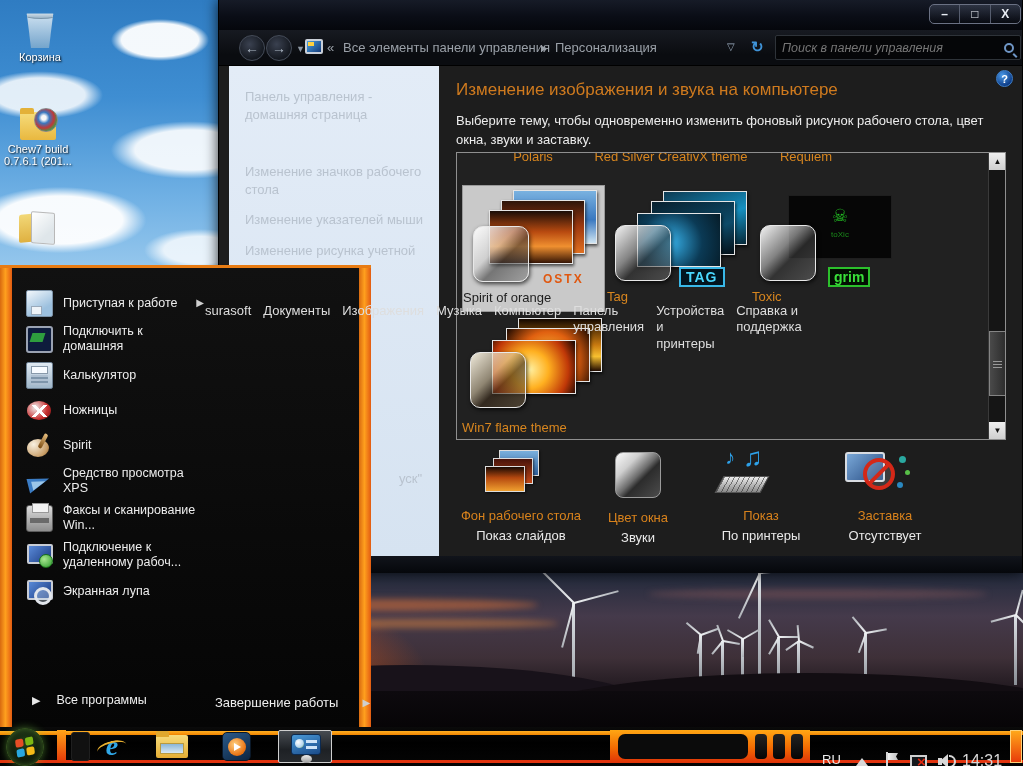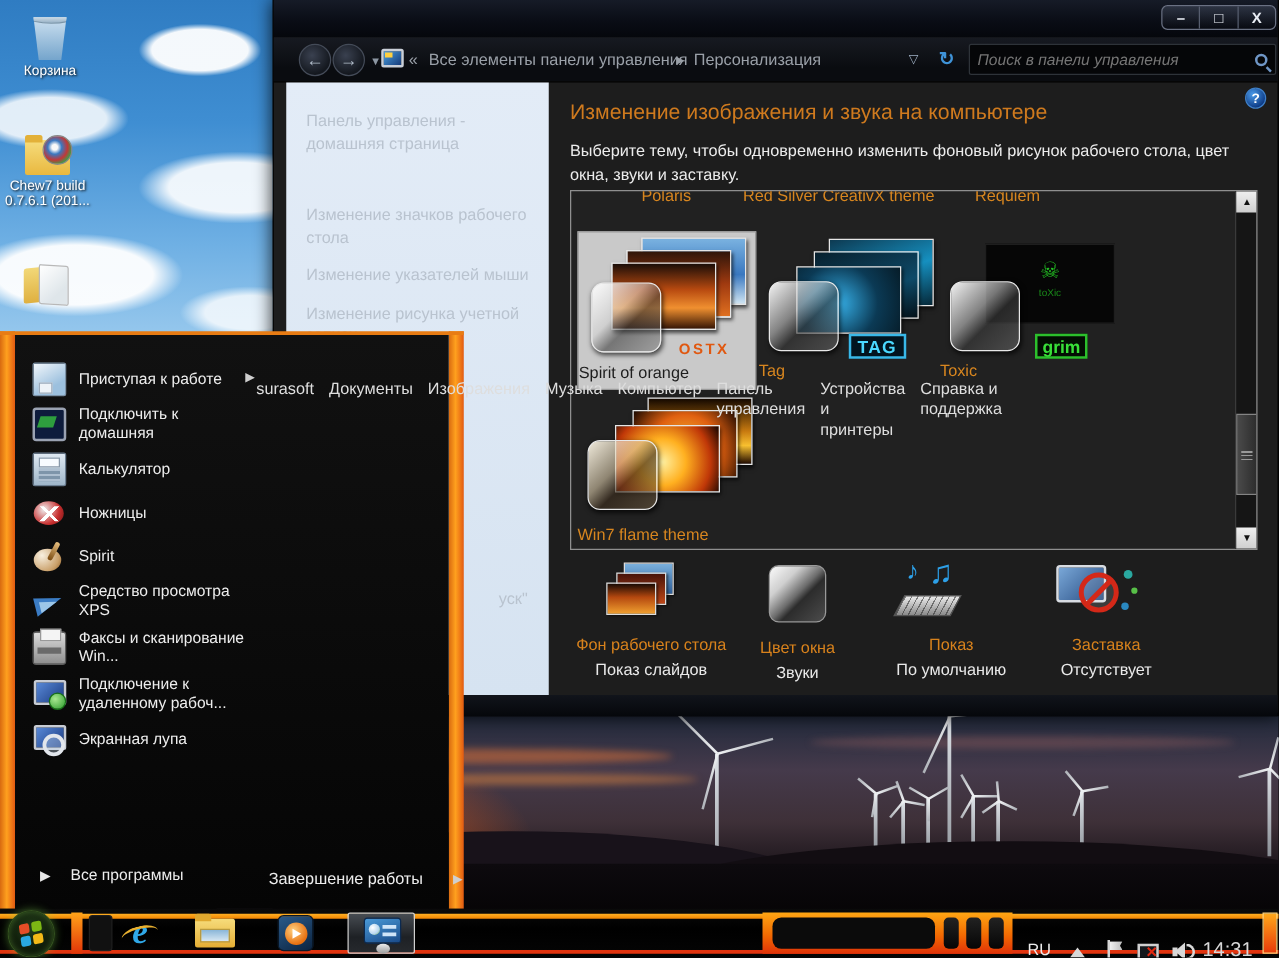--- a/index.html
+++ b/index.html
@@ -382,21 +382,21 @@
     <div class="set-title">Цвет окна</div>
     <div class="set-value">Звуки</div>
   </div>
   <div class="setting" style="left:472px">
     <div class="setart">
       <span class="note1">♪</span>
       <span class="note2">♫</span>
       <i class="kbd"></i>
     </div>
     <div class="set-title">Показ</div>
-    <div class="set-value">По умолчанию</div>
+    <div class="set-value">По принтеры</div>
   </div>
   <div class="setting" style="left:596px">
     <div class="setart">
       <i class="saver-mon"></i>
       <i class="nosign"></i>
       <i class="bub" style="left:84px;top:6px;width:7px;height:7px;background:#2aa8a0"></i>
       <i class="bub" style="left:90px;top:20px;width:5px;height:5px;background:#58c048"></i>
       <i class="bub" style="left:82px;top:32px;width:6px;height:6px;background:#2a88c0"></i>
     </div>
     <div class="set-title">Заставка</div>

